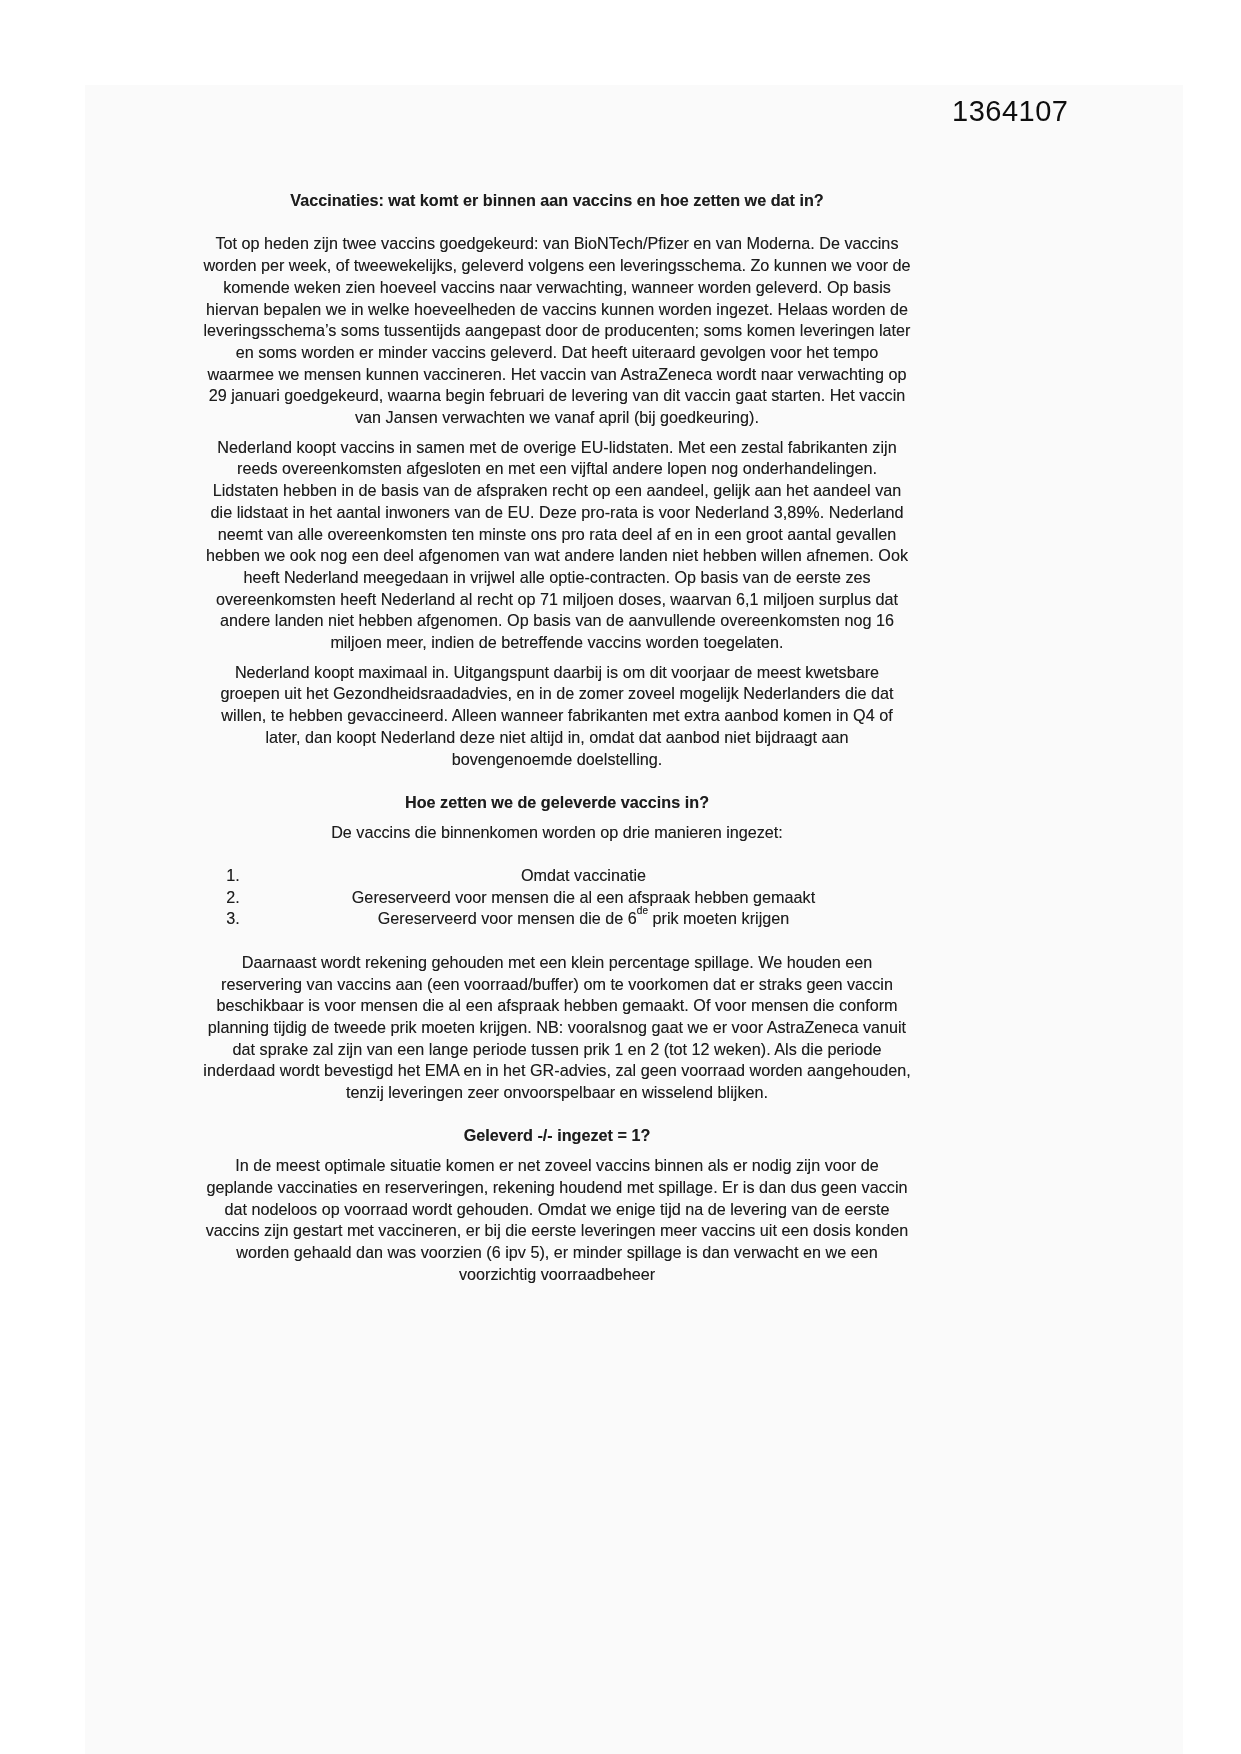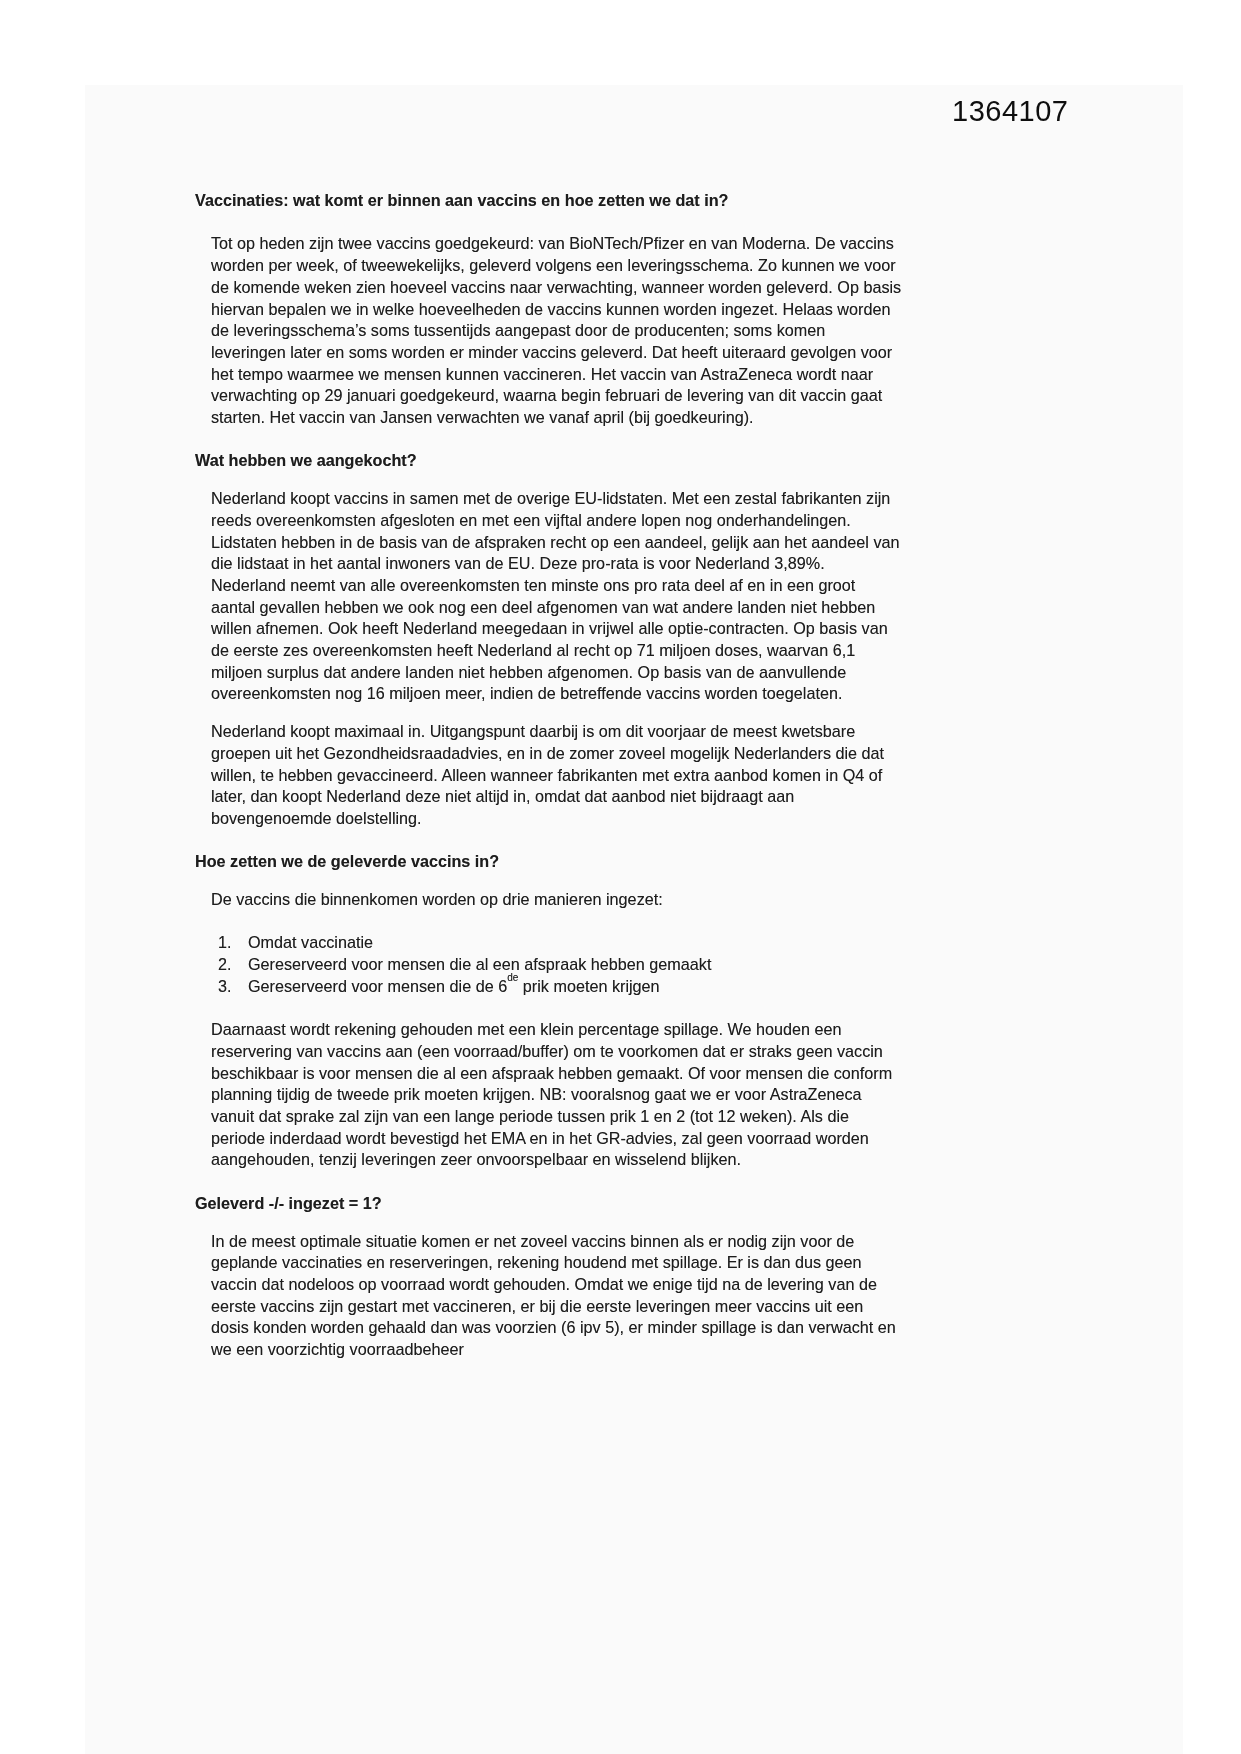--- a/index.html
+++ b/index.html
@@ -34,22 +34,23 @@
     margin-top: 47px;
   }
   .content {
     position: absolute;
     left: 195px;
     top: 190px;
     width: 724px;
     font-size: 16.2px;
     line-height: 21.7px;
     text-shadow: 0 0 0.4px rgba(20,20,20,0.45);
+    text-align: center;
   }
-  .content p { margin: 16px; }
+  .content p { margin: 8px; }
   .title {
     font-weight: 700;
     margin: 0 0 21.7px 0 !important;
   }
   .heading {
     font-weight: 700;
     margin: 21.7px 0 0 0 !important;
   }
   .para { margin: 0; }
   .num-list {
@@ -79,21 +80,20 @@
 <div class="scan-tint"></div>
 
 <div class="doc-number">1364107</div>
 
 <div class="content">
 
   <p class="title">Vaccinaties: wat komt er binnen aan vaccins en hoe zetten we dat in?</p>
 
   <p class="para">Tot op heden zijn twee vaccins goedgekeurd: van BioNTech/Pfizer en van Moderna. De vaccins worden per week, of tweewekelijks, geleverd volgens een leveringsschema. Zo kunnen we voor de komende weken zien hoeveel vaccins naar verwachting, wanneer worden geleverd. Op basis hiervan bepalen we in welke hoeveelheden de vaccins kunnen worden ingezet. Helaas worden de leveringsschema’s soms tussentijds aangepast door de producenten; soms komen leveringen later en soms worden er minder vaccins geleverd. Dat heeft uiteraard gevolgen voor het tempo waarmee we mensen kunnen vaccineren. Het vaccin van AstraZeneca wordt naar verwachting op 29 januari goedgekeurd, waarna begin februari de levering van dit vaccin gaat starten. Het vaccin van Jansen verwachten we vanaf april (bij goedkeuring).</p>
 
-  <p class="heading">Wat hebben we aangekocht?</p>
   <p class="para">Nederland koopt vaccins in samen met de overige EU-lidstaten. Met een zestal fabrikanten zijn reeds overeenkomsten afgesloten en met een vijftal andere lopen nog onderhandelingen. Lidstaten hebben in de basis van de afspraken recht op een aandeel, gelijk aan het aandeel van die lidstaat in het aantal inwoners van de EU. Deze pro-rata is voor Nederland 3,89%. Nederland neemt van alle overeenkomsten ten minste ons pro rata deel af en in een groot aantal gevallen hebben we ook nog een deel afgenomen van wat andere landen niet hebben willen afnemen. Ook heeft Nederland meegedaan in vrijwel alle optie-contracten. Op basis van de eerste zes overeenkomsten heeft Nederland al recht op 71 miljoen doses, waarvan 6,1 miljoen surplus dat andere landen niet hebben afgenomen. Op basis van de aanvullende overeenkomsten nog 16 miljoen meer, indien de betreffende vaccins worden toegelaten.</p>
   <p class="para">Nederland koopt maximaal in. Uitgangspunt daarbij is om dit voorjaar de meest kwetsbare groepen uit het Gezondheidsraadadvies, en in de zomer zoveel mogelijk Nederlanders die dat willen, te hebben gevaccineerd. Alleen wanneer fabrikanten met extra aanbod komen in Q4 of later, dan koopt Nederland deze niet altijd in, omdat dat aanbod niet bijdraagt aan bovengenoemde doelstelling.</p>
 
   <p class="heading">Hoe zetten we de geleverde vaccins in?</p>
   <p class="para">De vaccins die binnenkomen worden op drie manieren ingezet:</p>
 
   <div class="num-list">
     <div class="li">
       <span class="li-marker">1.</span>
       <span class="li-text">Omdat vaccinatie</span>

